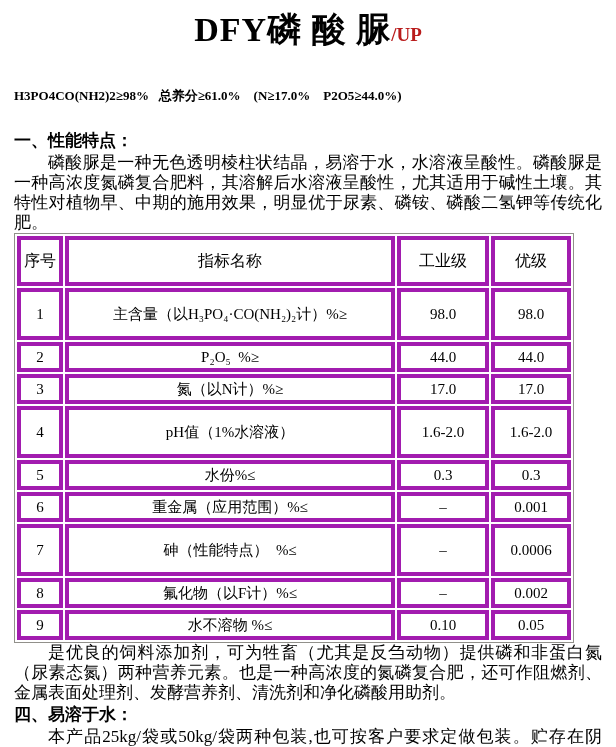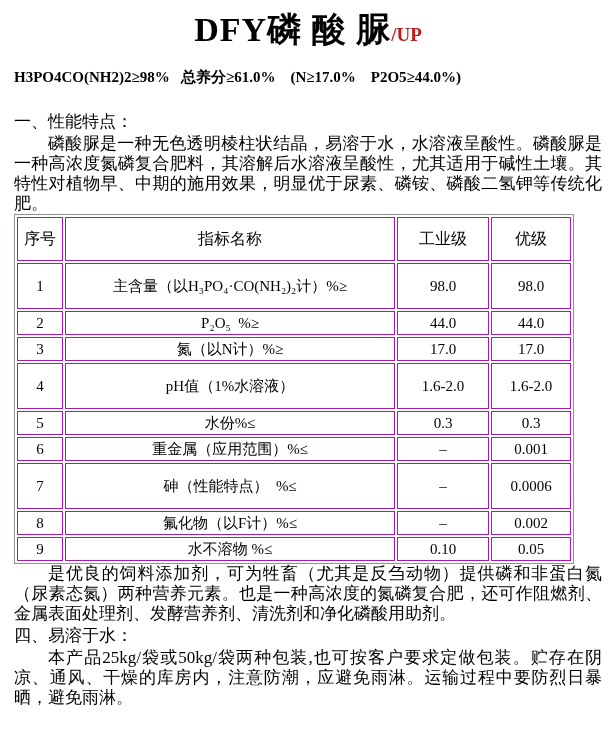--- a/index.html
+++ b/index.html
@@ -30,32 +30,32 @@
     font-weight: bold;
     letter-spacing: 1px;
   }
   .title-suffix {
     font-size: 19px;
     font-weight: bold;
     color: #b91c1c;
   }
   
   .formula {
-    margin-top: 9px;
-    font-size: 15px;
+    margin-top: 28px;
+    font-size: 13px;
     font-weight: bold;
     line-height: 18px;
     white-space: pre-wrap;
   }
   
   .sec-heading {
     margin: 0;
     font-size: 17px;
     line-height: 24px;
-    font-weight: normal;
+    font-weight: bold;
   }
   .sec-heading.first {
     margin-top: 24px;
   }
   .hl {
     background: #e4f1fc;
   }
   .para {
     margin: 0;
     font-size: 17px;
@@ -67,21 +67,21 @@
   table.spec {
     border-collapse: separate;
     border-spacing: 2px;
     width: 556px;
     border: 1px solid #91908a;
     background: #ffffff;
     table-layout: fixed;
   }
   table.spec th,
   table.spec td {
-    border: 1px solid #a21caf;
+    border: 4px solid #a21caf;
     text-align: center;
     vertical-align: middle;
     font-size: 15px;
     font-weight: normal;
     padding: 1px 3px;
     overflow: hidden;
     white-space: pre-wrap;
   }
   table.spec thead th {
     height: 40px;

